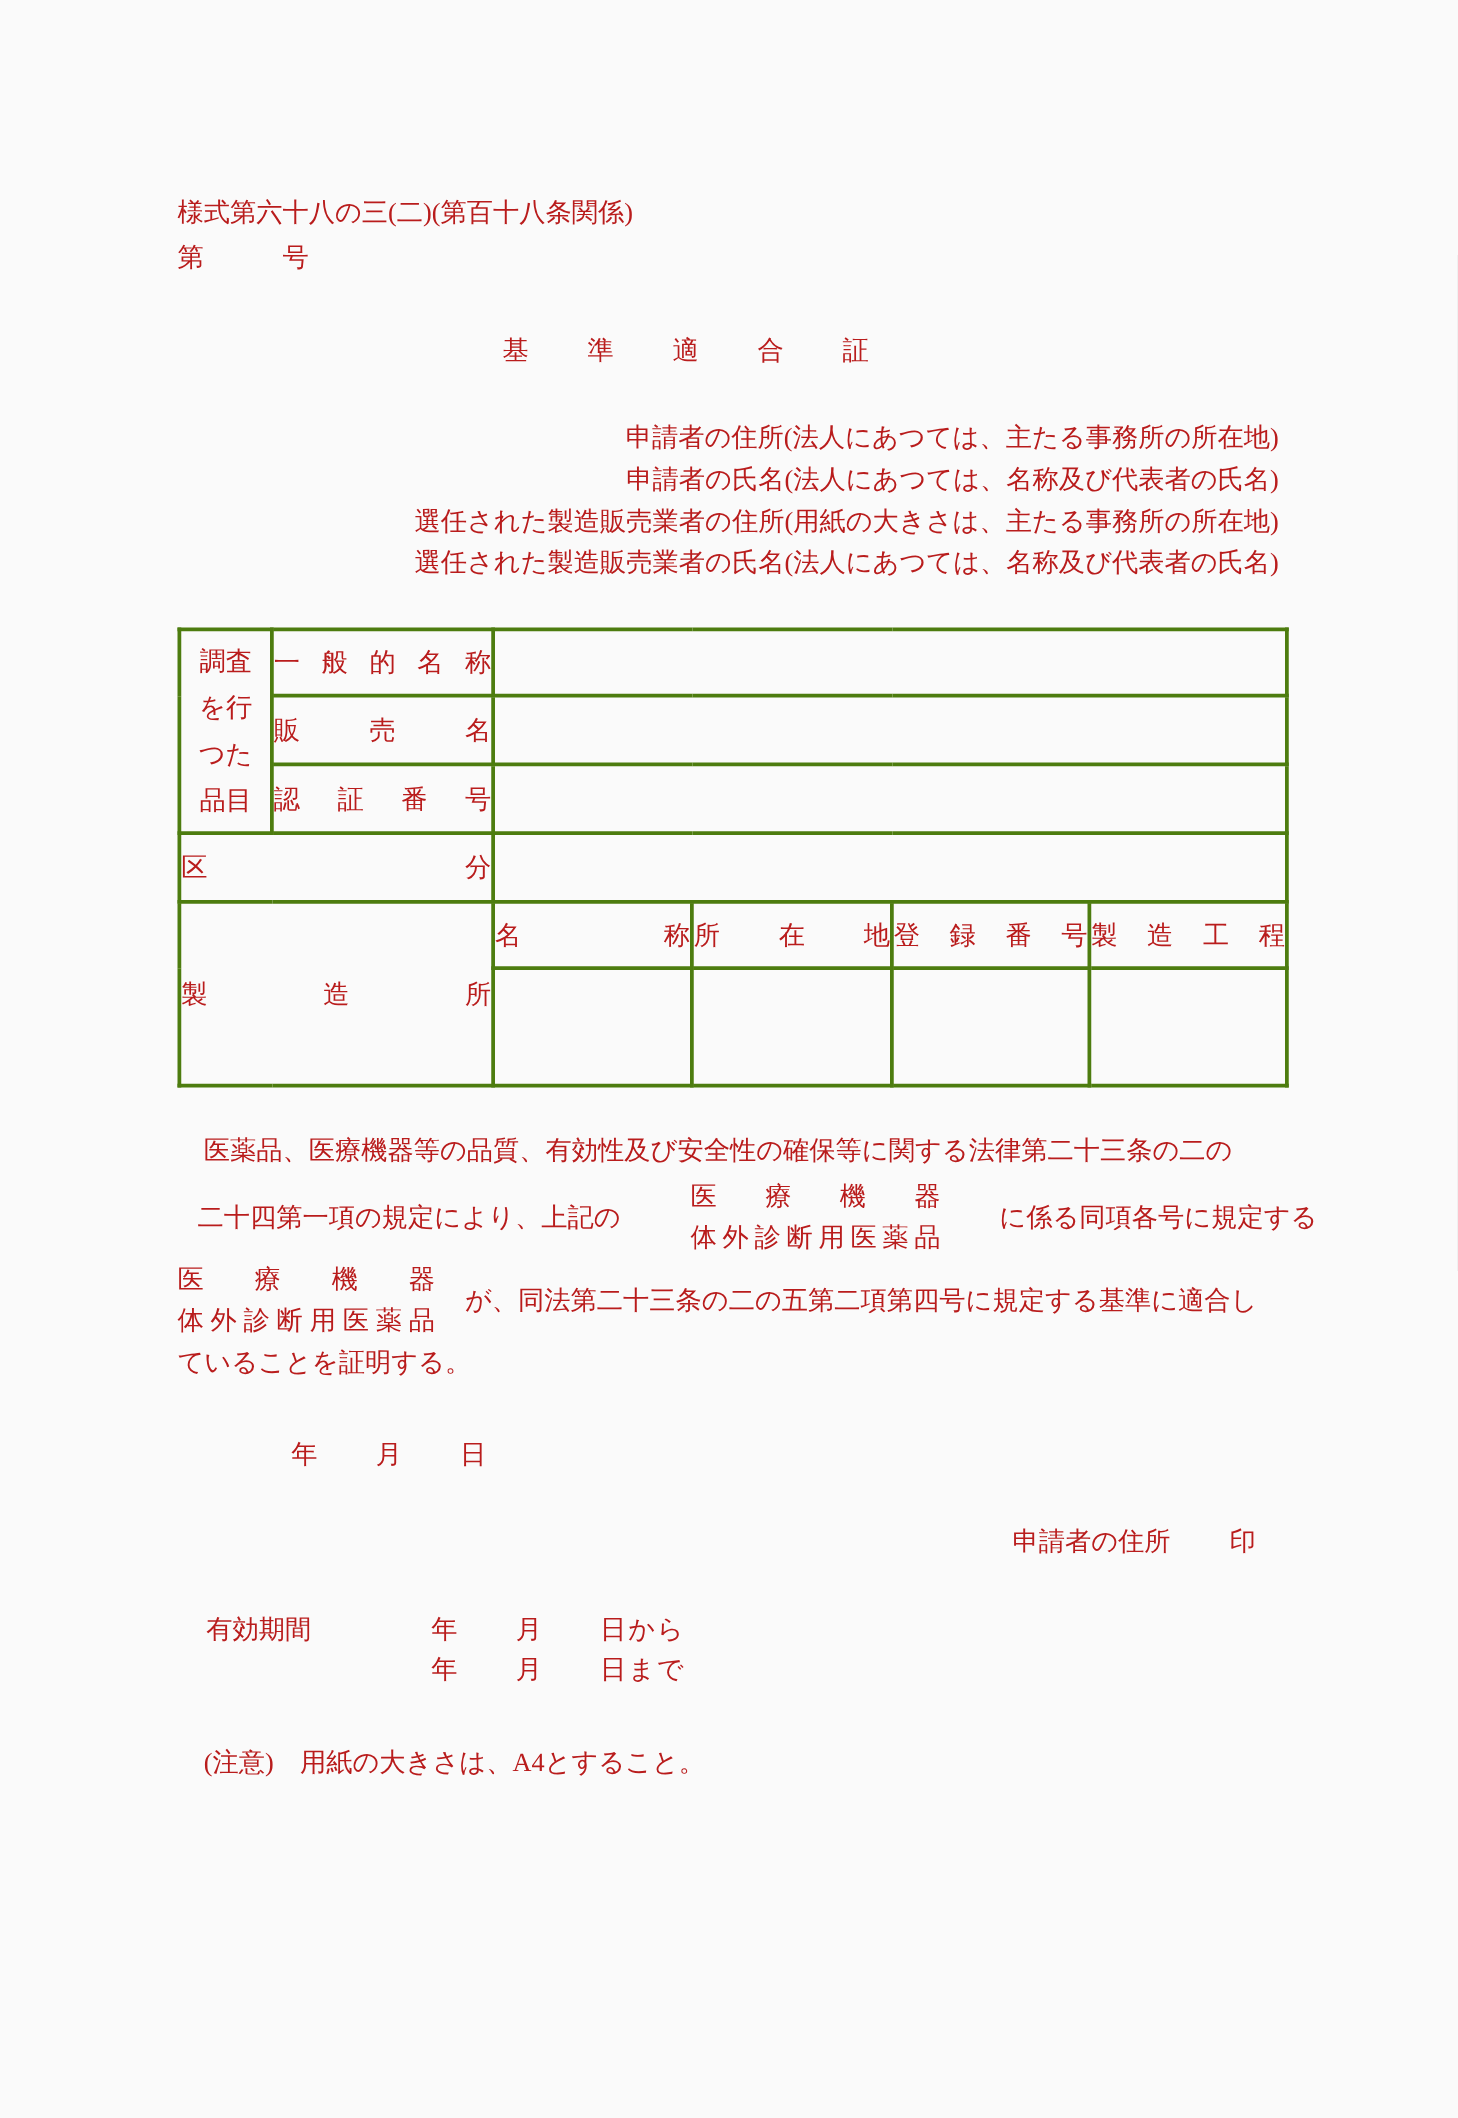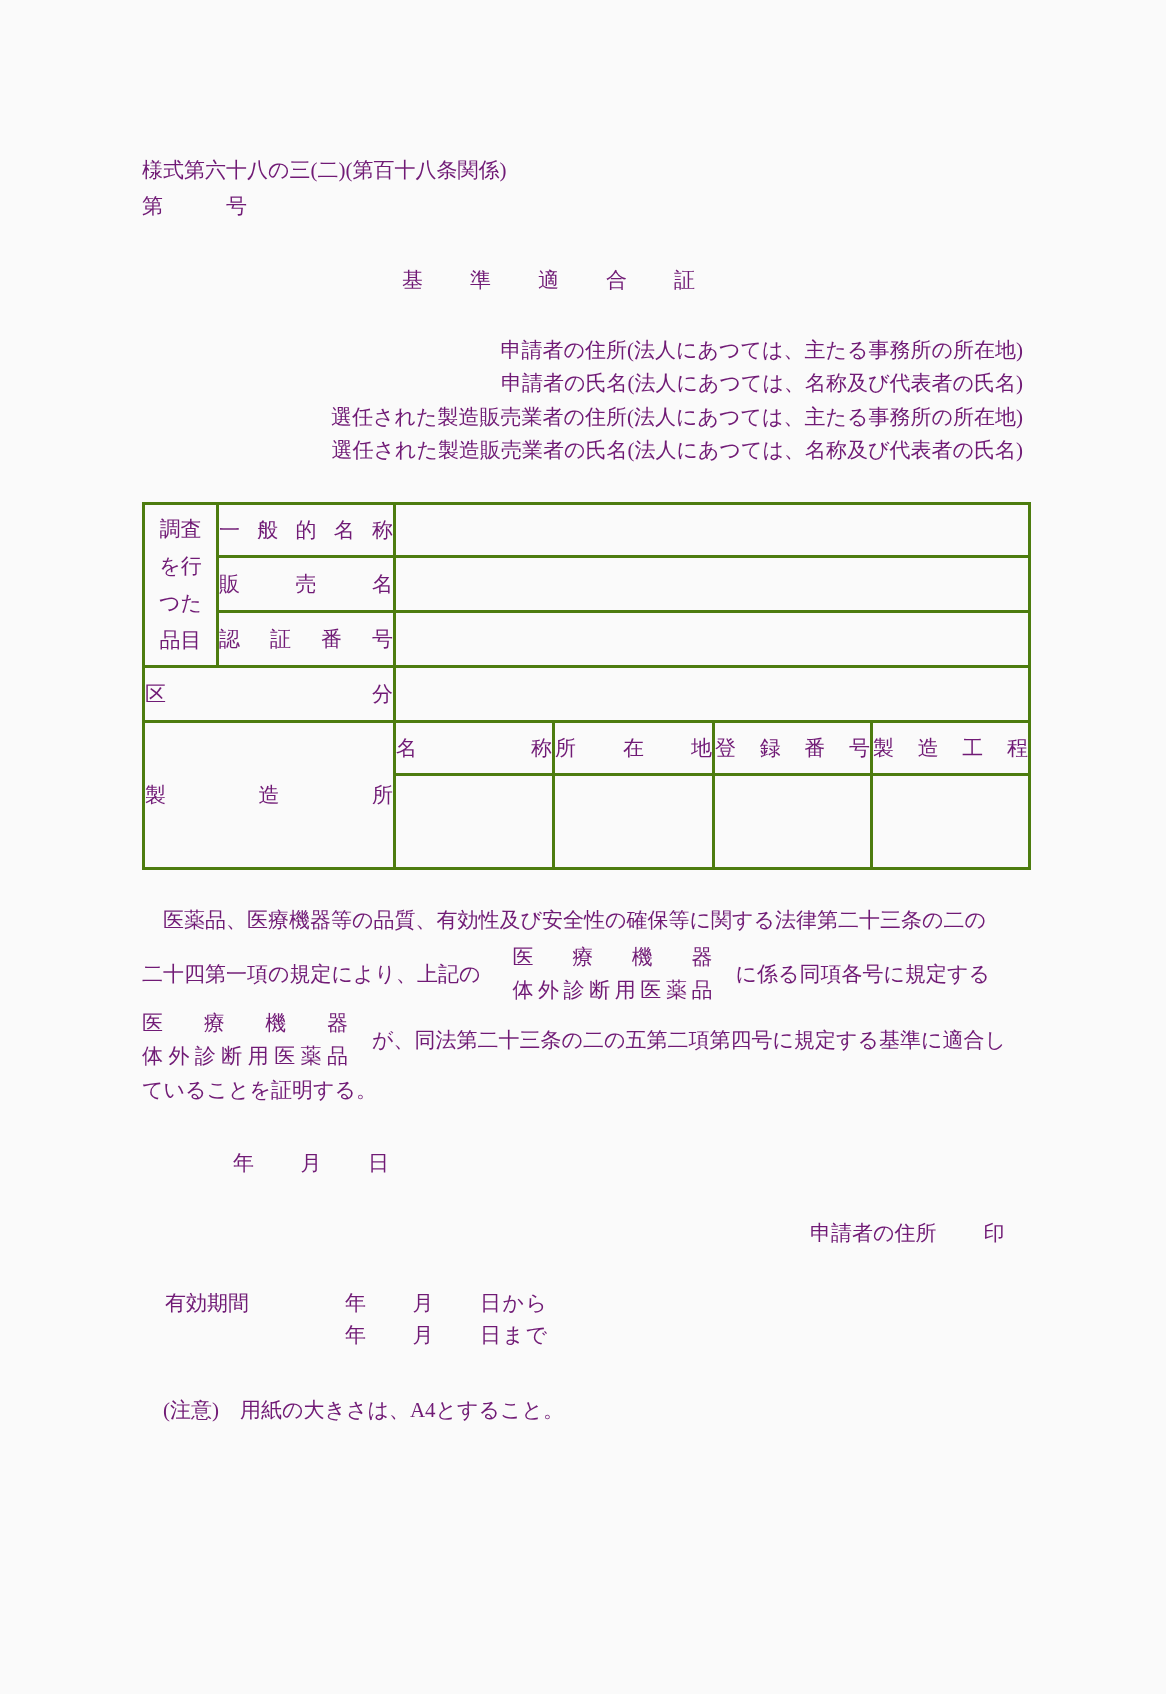--- a/index.html
+++ b/index.html
@@ -1,21 +1,21 @@
 <!DOCTYPE html>
 <html><head>
 <meta charset="utf-8">
 <style>
   html,body{margin:0;padding:0;background:#e8e8e8;}
   .page{
     position:relative;
     width:1166px;height:1694px;
     margin:0 auto;
     background:#fafafa;
-    color:#701a75;
+    color:#b91c1c;
     font-family:"Liberation Serif","DejaVu Serif",serif;
     font-size:21px;
     line-height:24px;
     overflow:hidden;
   }
   .abs{position:absolute;white-space:nowrap;}
   .right-line{position:absolute;right:143px;text-align:right;white-space:nowrap;}
   .title{letter-spacing:13px;}
   .date-ls{letter-spacing:1.5px;}
 
@@ -70,21 +70,21 @@
 
 <div class="page">
 
   <div class="abs" style="left:142px;top:158px;">様式第六十八の三(二)(第百十八条関係)</div>
   <div class="abs" style="left:142px;top:194px;">第　　　号</div>
 
   <div class="abs title" style="left:402px;top:268px;">基　準　適　合　証</div>
 
   <div class="right-line" style="top:338px;">申請者の住所(法人にあつては、主たる事務所の所在地)</div>
   <div class="right-line" style="top:371px;">申請者の氏名(法人にあつては、名称及び代表者の氏名)</div>
-  <div class="right-line" style="top:405px;">選任された製造販売業者の住所(法人にあつては、主たる事務所の所在地)</div>
+  <div class="right-line" style="top:405px;">選任された製造販売業者の住所(用紙の大きさは、主たる事務所の所在地)</div>
   <div class="right-line" style="top:438px;">選任された製造販売業者の氏名(法人にあつては、名称及び代表者の氏名)</div>
 
   <table class="form">
     <colgroup>
       <col style="width:74px">
         <col style="width:177px">
       <col style="width:159px">
         <col style="width:160px">
       <col style="width:158px">
         <col style="width:158px">
@@ -121,21 +121,21 @@
         <td></td>
         <td></td>
         <td></td>
         <td></td>
       </tr>
     </tbody>
   </table>
 
   <div class="bodyline" style="left:163px;top:908px;">医薬品、医療機器等の品質、有効性及び安全性の確保等に関する法律第二十三条の二の</div>
 
-  <div class="fracline" style="left:142px;top:941px;height:66px;">
+  <div class="fracline" style="left:158px;top:941px;height:66px;gap:24px;">
     <span>二十四第一項の規定により、上記の</span>
     <span class="stack stack-b">
       <span>医療機器</span>
       <span>体外診断用医薬品</span>
     </span>
     <span>に係る同項各号に規定する</span>
   </div>
 
   <div class="fracline" style="left:142px;top:1007px;height:66px;">
     <span class="stack stack-c">

